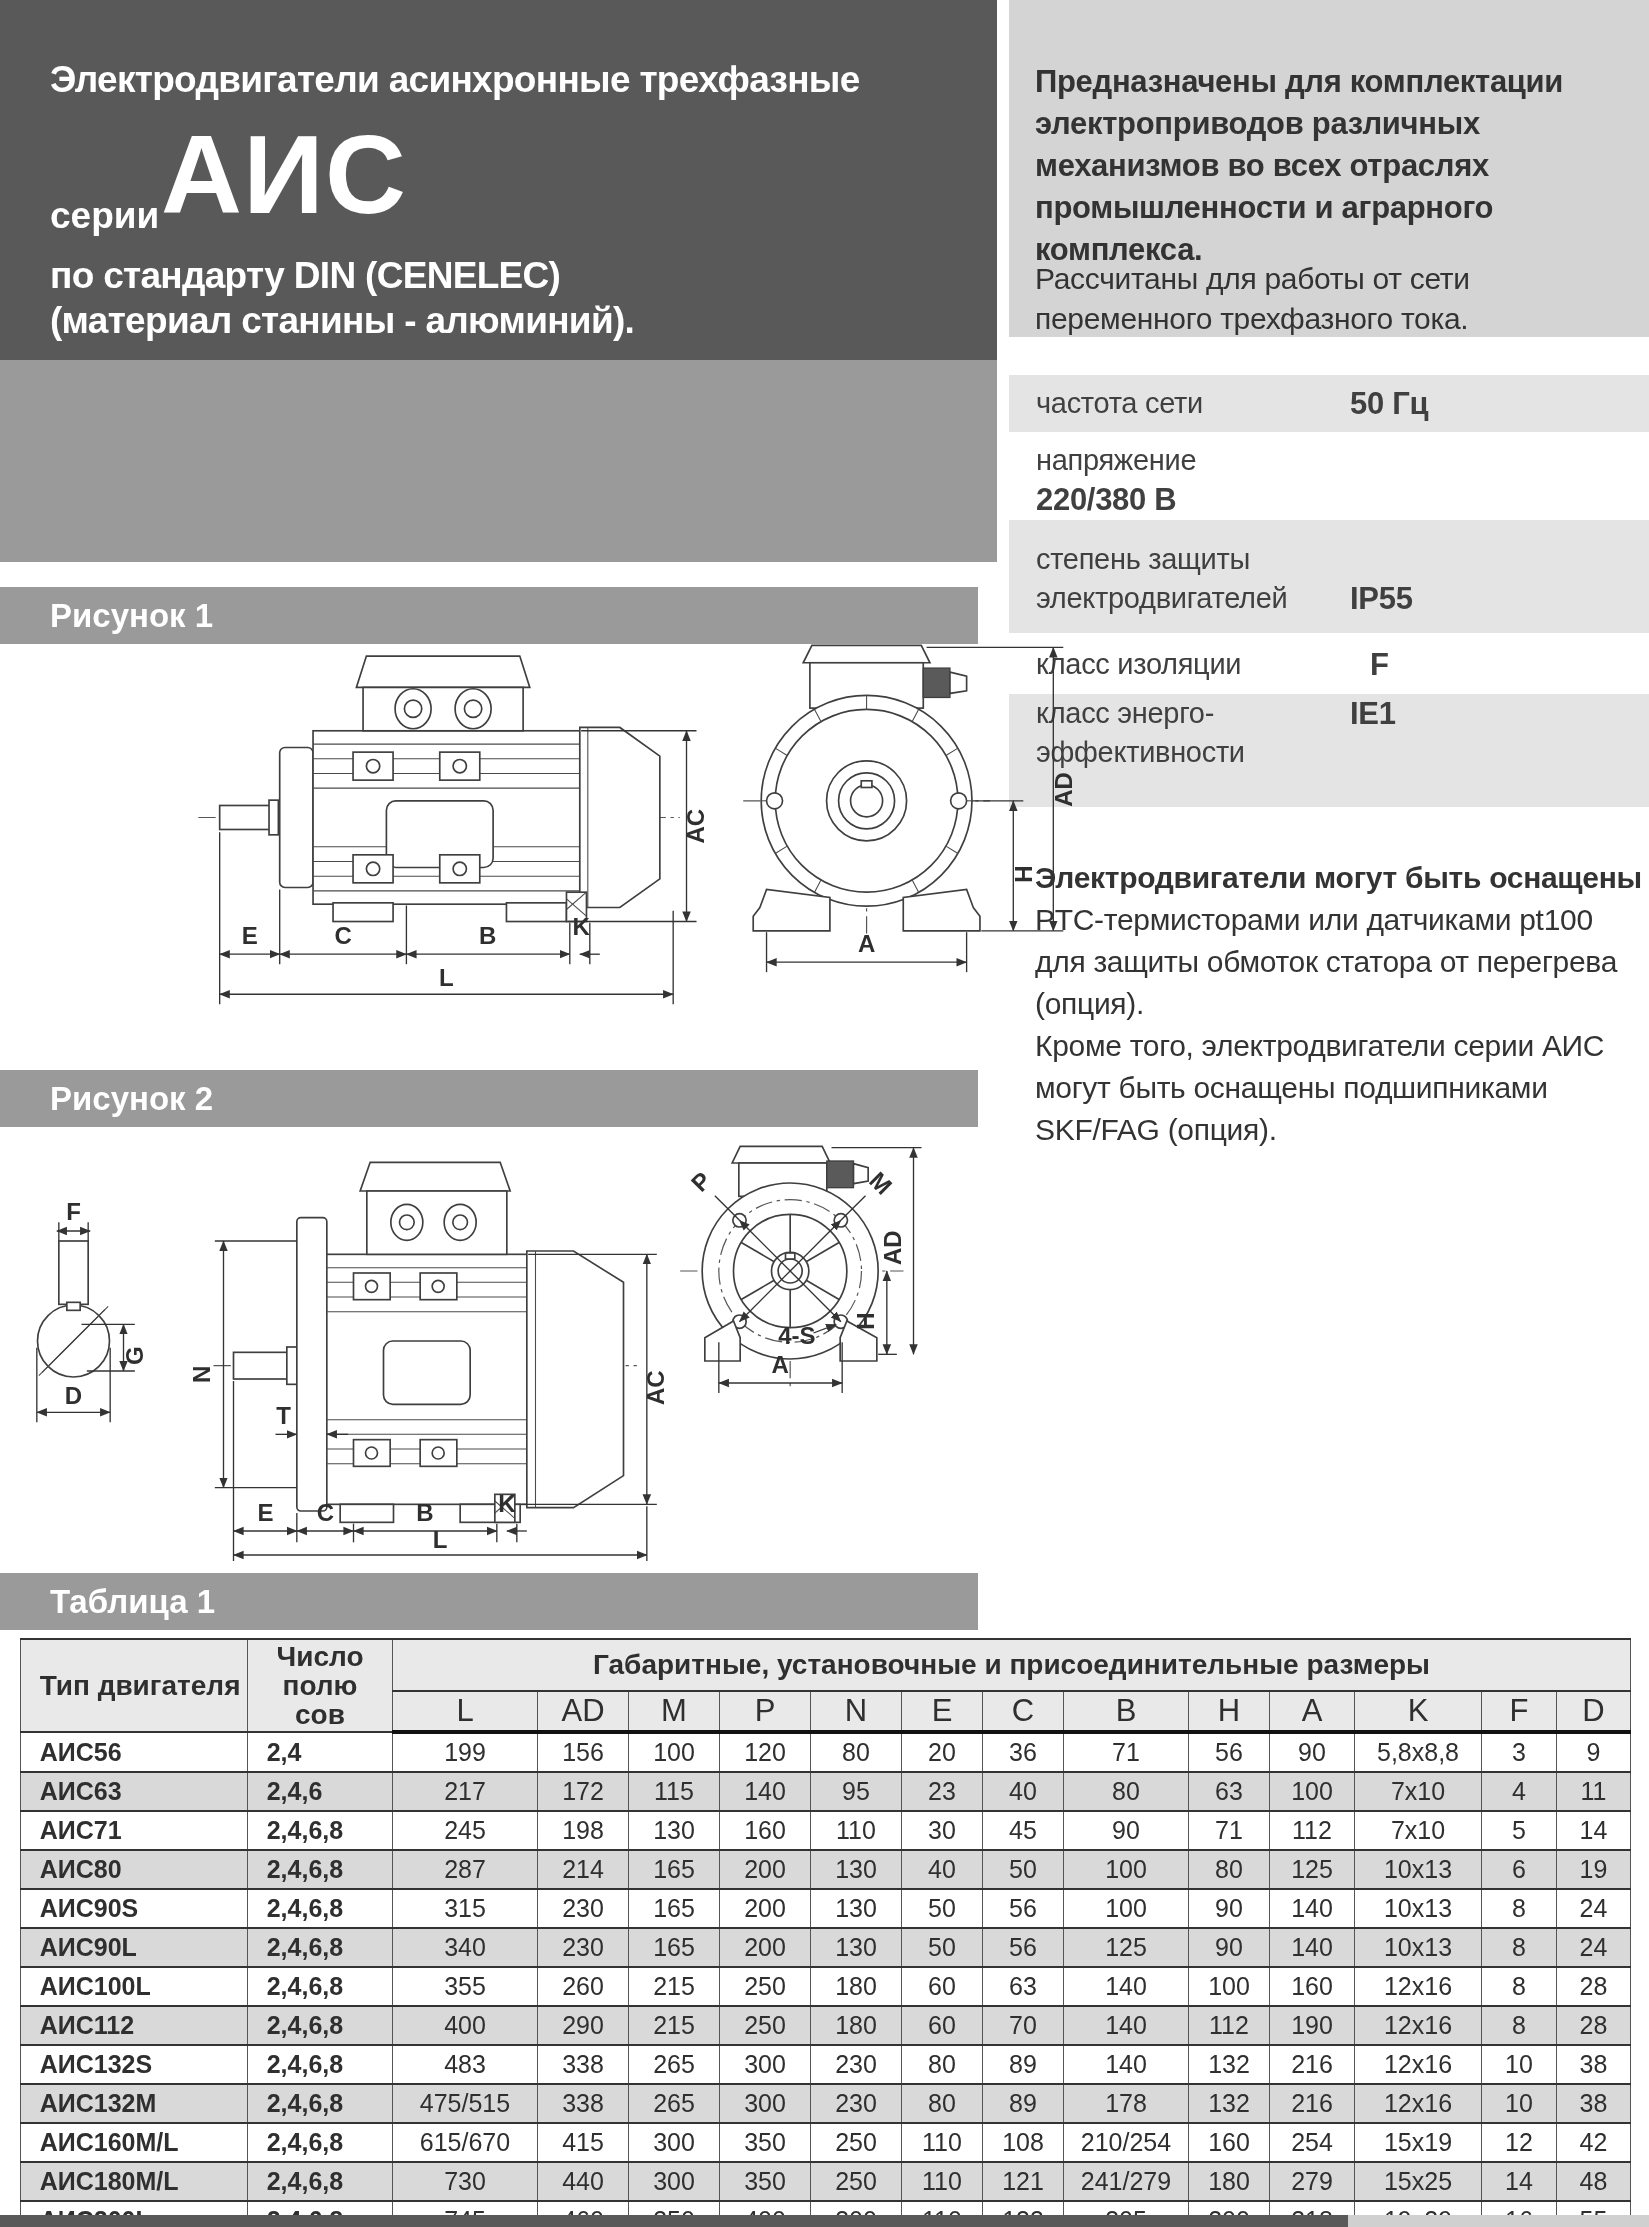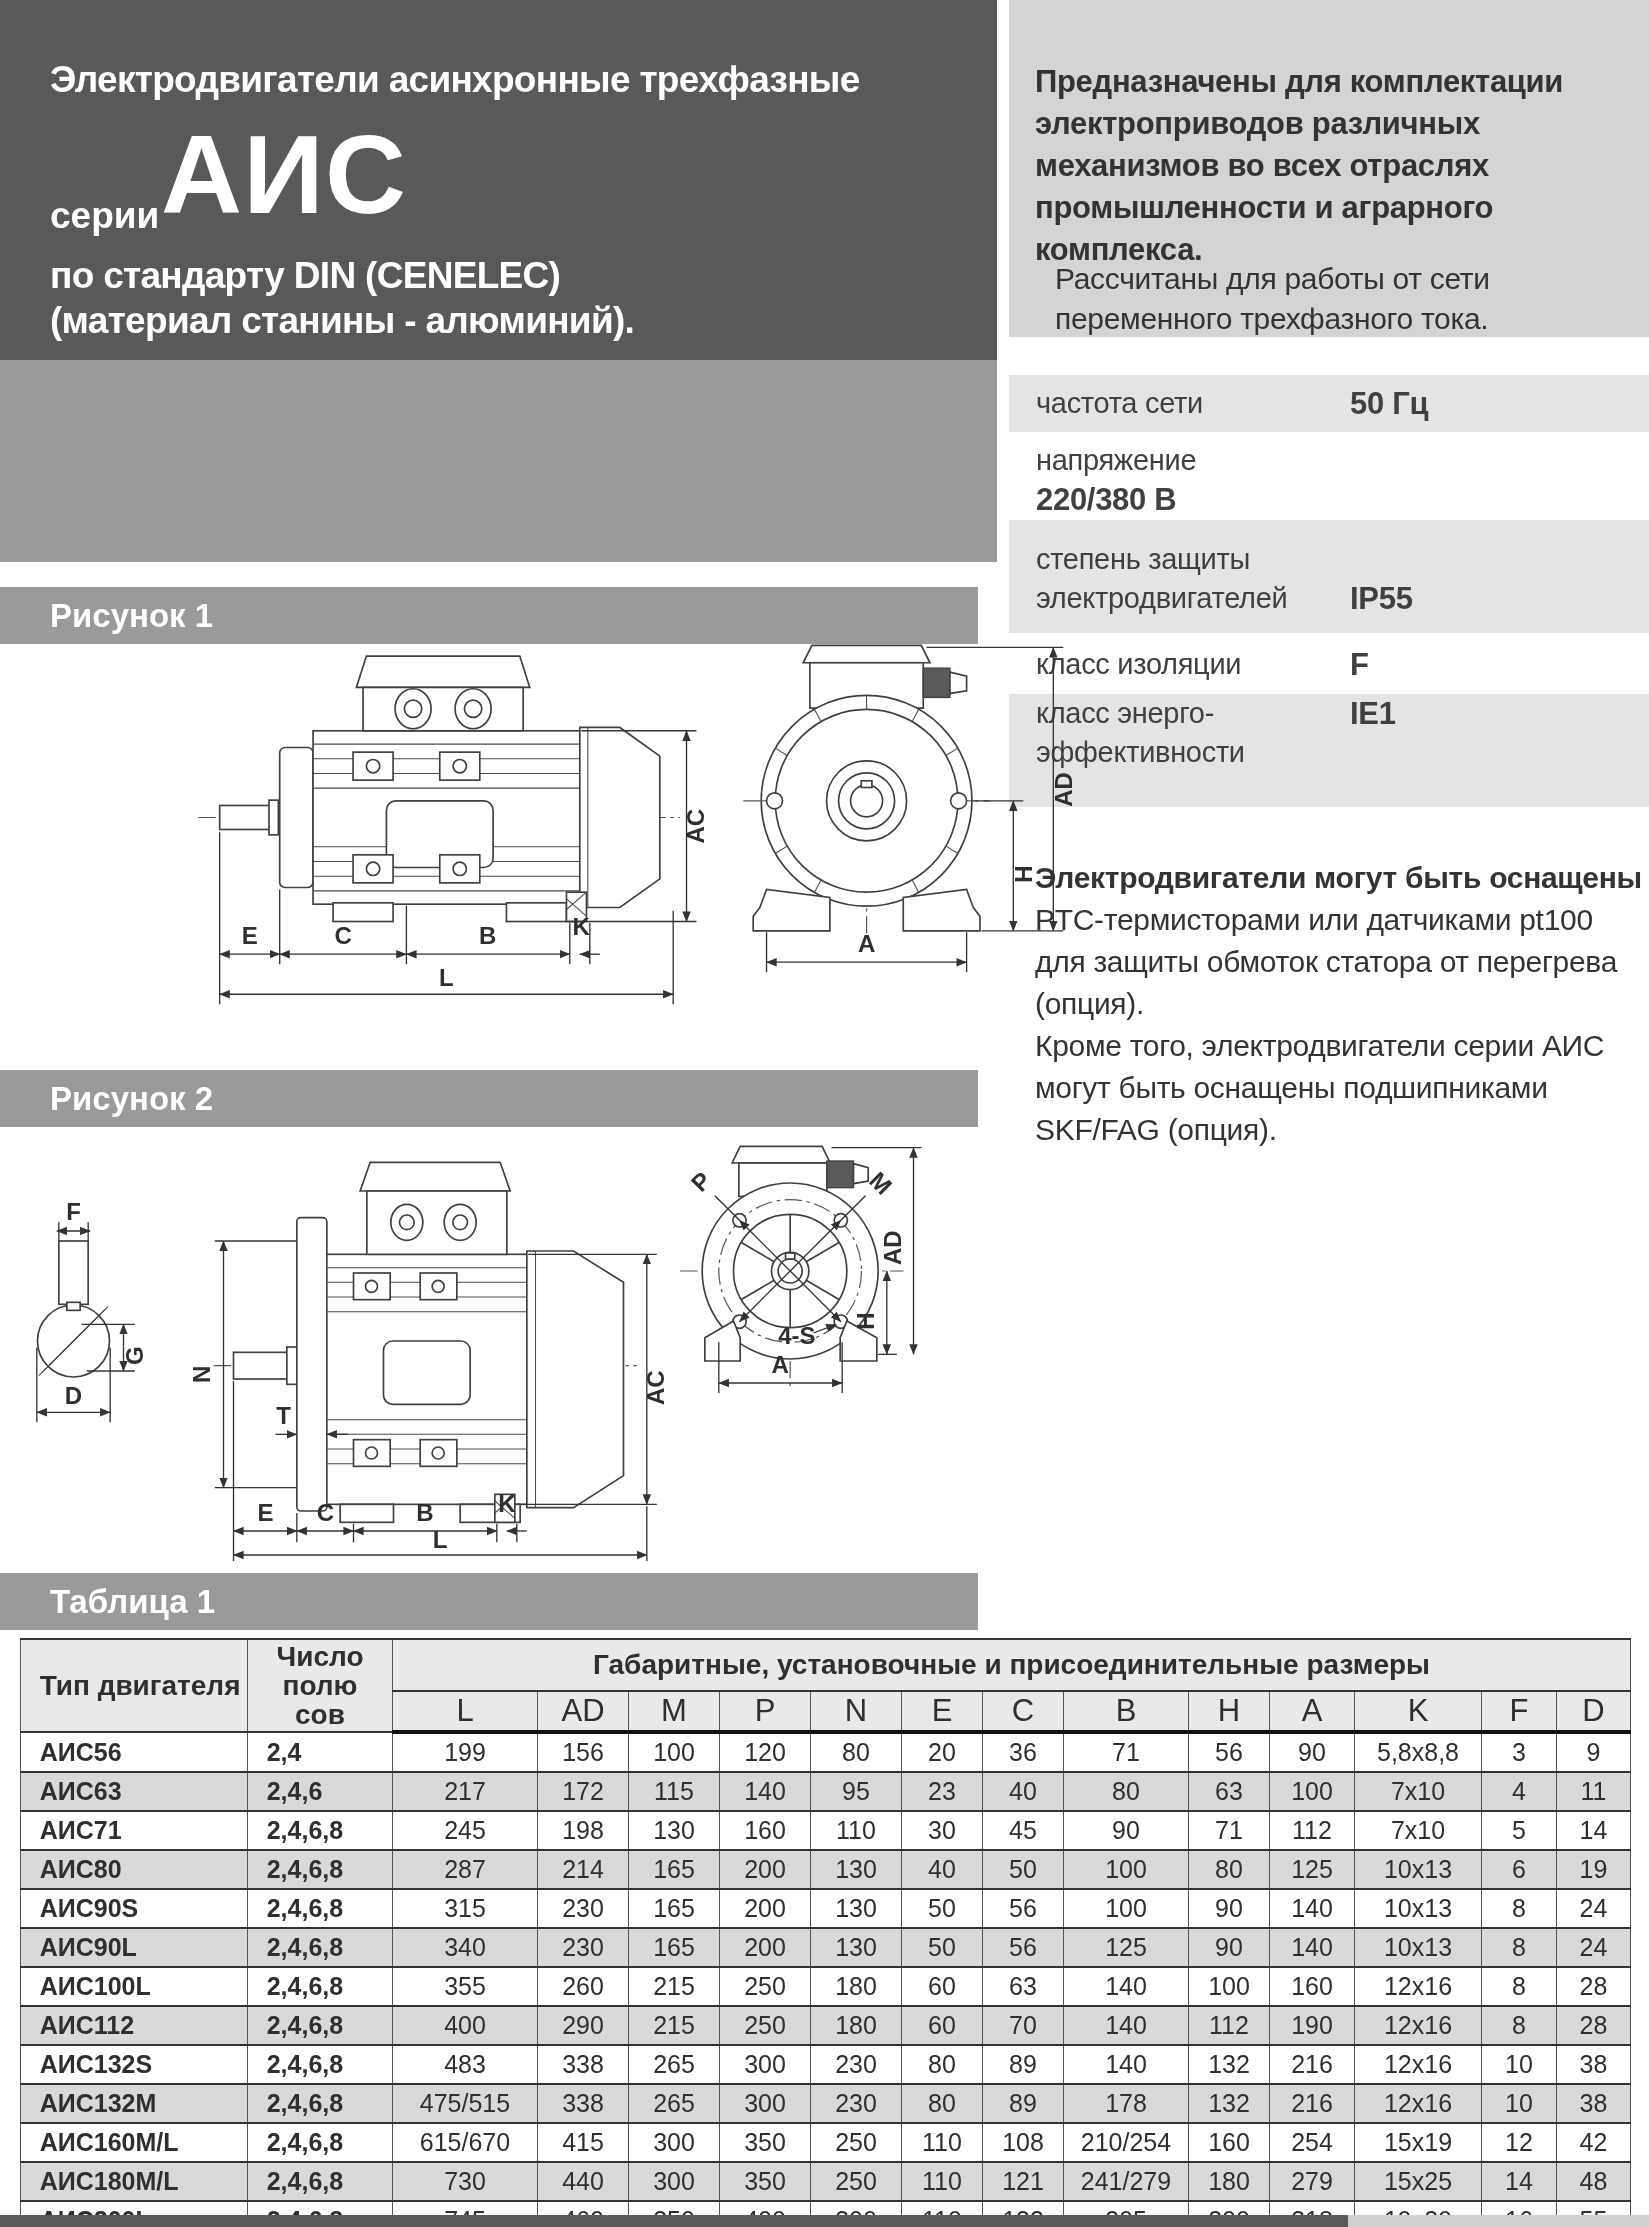--- a/index.html
+++ b/index.html
@@ -10,30 +10,30 @@
   .block-dark{left:0;top:0;width:997px;height:360px;background:#595959;}
   .block-medium{left:0;top:360px;width:997px;height:202px;background:#9a9a9a;}
   .block-right{left:1009px;top:0;width:640px;height:337px;background:#d4d4d4;}
   .title-line{left:50px;top:59px;width:934px;font-size:37px;font-weight:bold;color:#fff;letter-spacing:-0.7px;}
   .series-prefix{left:50px;top:195px;font-size:37px;font-weight:bold;color:#fff;}
   .series-name{left:161px;top:119px;font-size:112px;font-weight:bold;color:#fff;line-height:1;letter-spacing:1.3px;}
   .subtitle1{left:50px;top:255px;font-size:37px;font-weight:bold;color:#fff;letter-spacing:-0.7px;}
   .subtitle2{left:50px;top:300px;font-size:37px;font-weight:bold;color:#fff;letter-spacing:-0.7px;}
   .medium-desc{left:50px;top:399px;width:914px;font-size:31px;line-height:41px;color:#fff;letter-spacing:-0.3px;}
   .right-p1{left:1035px;top:61px;width:594px;font-size:31px;line-height:42px;font-weight:bold;color:#333;letter-spacing:-0.3px;}
-  .right-p2{left:1035px;top:259px;width:594px;font-size:30px;line-height:40px;color:#333;letter-spacing:-0.3px;margin-left:20px;}
+  .right-p2{left:1035px;top:259px;width:594px;font-size:30px;line-height:40px;color:#333;letter-spacing:-0.3px;}
   
   .spec-row{position:absolute;left:1009px;width:640px;display:flex;box-sizing:border-box;padding:0 27px;font-size:29px;color:#404040;}
   .spec-row .lbl{width:314px;flex:none;line-height:39px;letter-spacing:-0.3px;}
   .spec-row .val{font-weight:bold;font-size:31px;line-height:39px;white-space:pre-line;letter-spacing:-0.3px;}
   .spec-shaded{background:#e4e4e4;}
   .sr1{top:375px;height:57px;align-items:center;}
   .sr2{top:432px;height:88px;align-items:flex-start;padding-top:9.3px;flex-direction:column;}
   .sr3{top:520px;height:113px;align-items:flex-end;padding-bottom:14.7px;}
-  .sr4{top:634px;height:60px;align-items:center;}
+  .sr4{top:634px;height:60px;align-items:center;gap:20px;}
   .sr5{top:694px;height:113px;align-items:flex-start;padding-bottom:14.7px;}
   
   .options-note{left:1035px;top:857px;width:614px;font-size:30px;line-height:42px;color:#333;letter-spacing:-0.3px;}
   .options-note .lead{font-weight:bold;}
   
   .band{left:0;width:978px;height:57px;background:#9a9a9a;display:flex;align-items:center;}
   .band span{margin-left:50px;font-size:33px;font-weight:bold;color:#fff;}
   .band-fig1{top:587px;}
   .band-fig2{top:1070px;}
   .band-table{top:1563px;margin-top:10px;}

